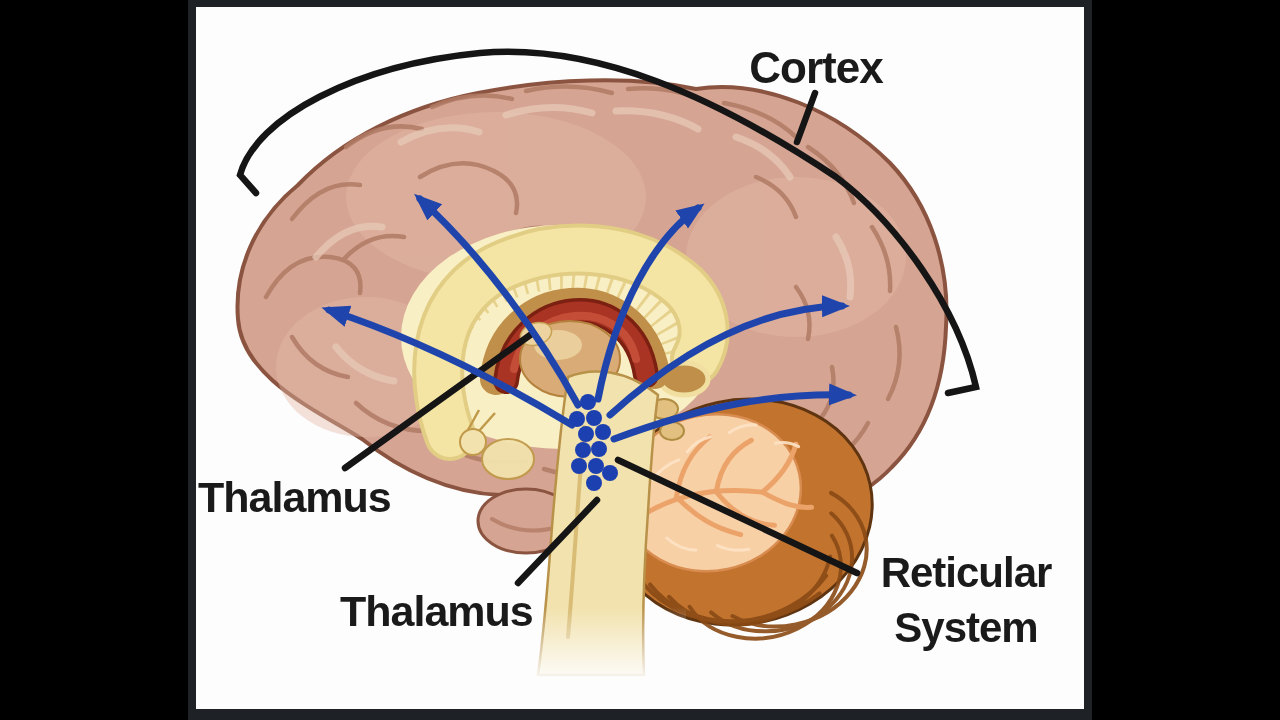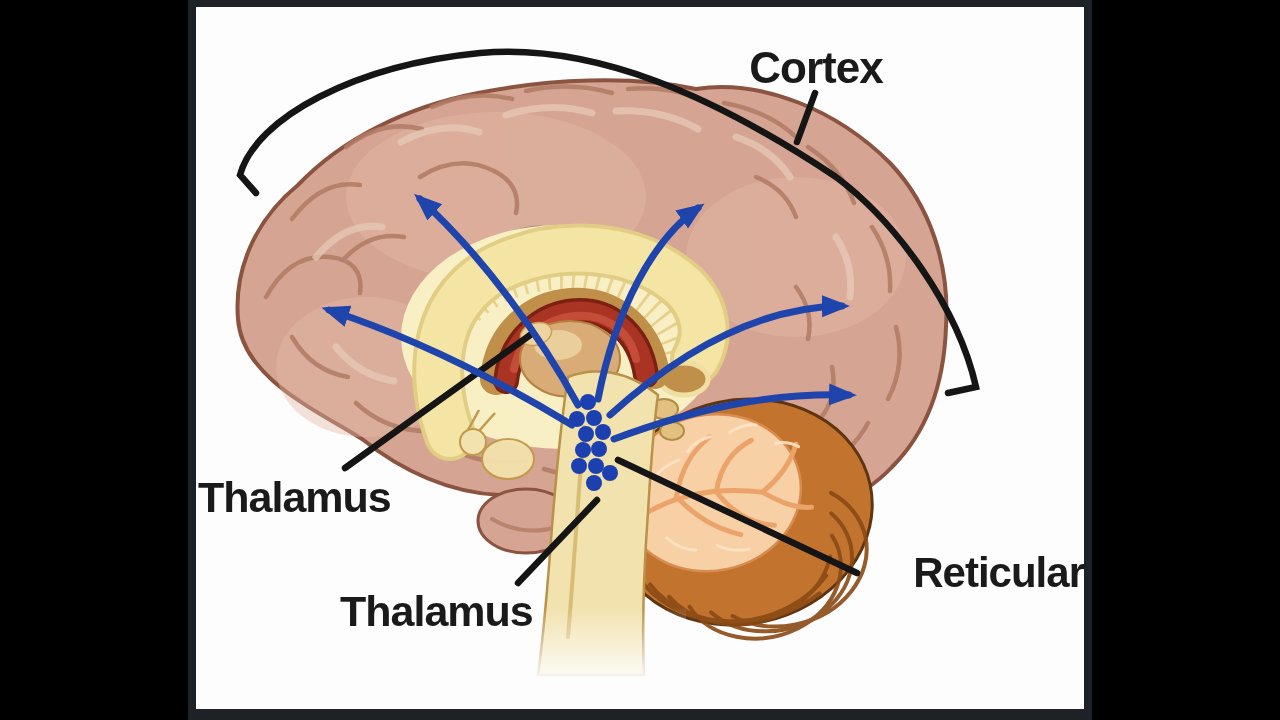--- a/index.html
+++ b/index.html
@@ -8,21 +8,21 @@
   *{margin:0;padding:0;box-sizing:border-box;}
   html,body{width:1280px;height:720px;overflow:hidden;}
   body{background:var(--page_bg);position:relative;font-family:"Liberation Sans","DejaVu Sans",sans-serif;}
   .frame{position:absolute;left:188px;top:0;width:904px;height:720px;background:var(--panel_bg);}
   .canvas{position:absolute;left:196px;top:7px;width:888px;height:702px;background:var(--canvas_bg);padding-left:12px;}
   .canvas svg{position:absolute;left:0;top:0;}
   .lbl{position:absolute;color:var(--label_text);font-weight:700;letter-spacing:-1px;white-space:nowrap;}
   .lbl-cortex{left:520px;top:36px;width:200px;text-align:center;font-size:44px;}
   .lbl-thalamus{left:2px;top:466px;font-size:43px;}
   .lbl-brainstem{left:144px;top:580px;font-size:43px;}
-  .lbl-ras{left:652px;top:538px;width:236px;text-align:right;font-size:42px;line-height:55px;}
+  .lbl-ras{left:652px;top:538px;width:236px;text-align:center;font-size:42px;line-height:55px;}
   .lbl-ras span{display:block;}
 </style>
 </head>
 <body>
 
 <div class="frame"></div>
 
 <div class="canvas">
   <svg width="888" height="702" viewBox="0 0 888 702">
     <defs>
@@ -174,14 +174,15 @@
       <circle cx="414" cy="466" r="8"></circle>
       <circle cx="398" cy="476" r="8"></circle>
     </g>
   </svg>
 
   <div class="lbl lbl-cortex">Cortex</div>
   <div class="lbl lbl-thalamus">Thalamus</div>
   <div class="lbl lbl-brainstem">Thalamus</div>
   <div class="lbl lbl-ras">
     <span>Reticular</span>
+    <span>System</span>
   </div>
 </div>
 
 </body></html>

